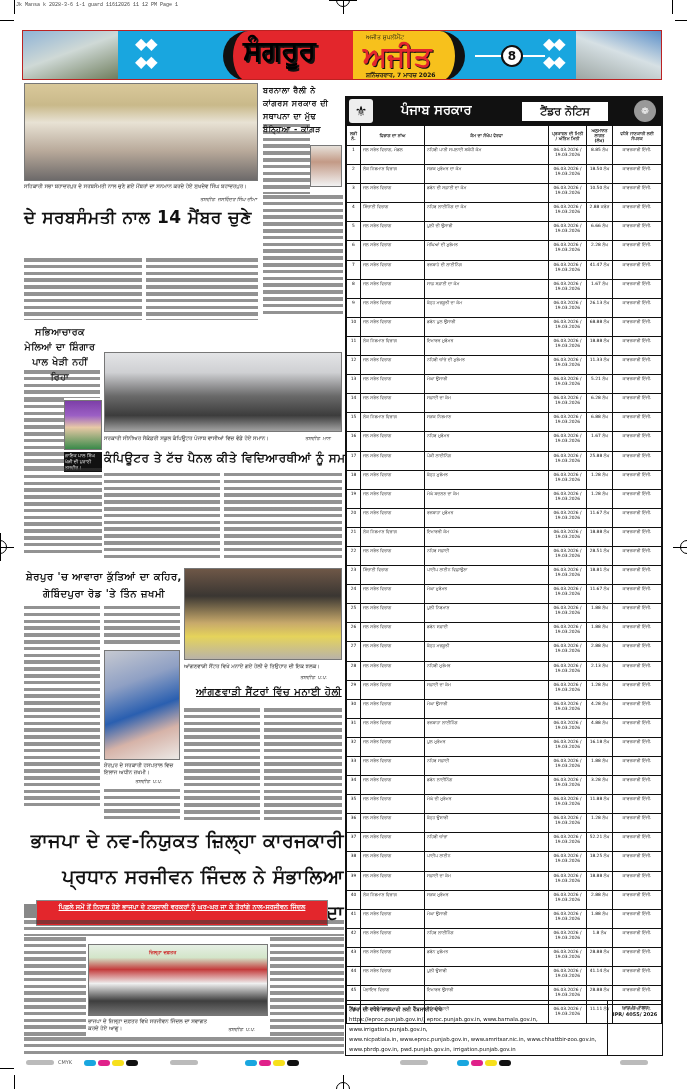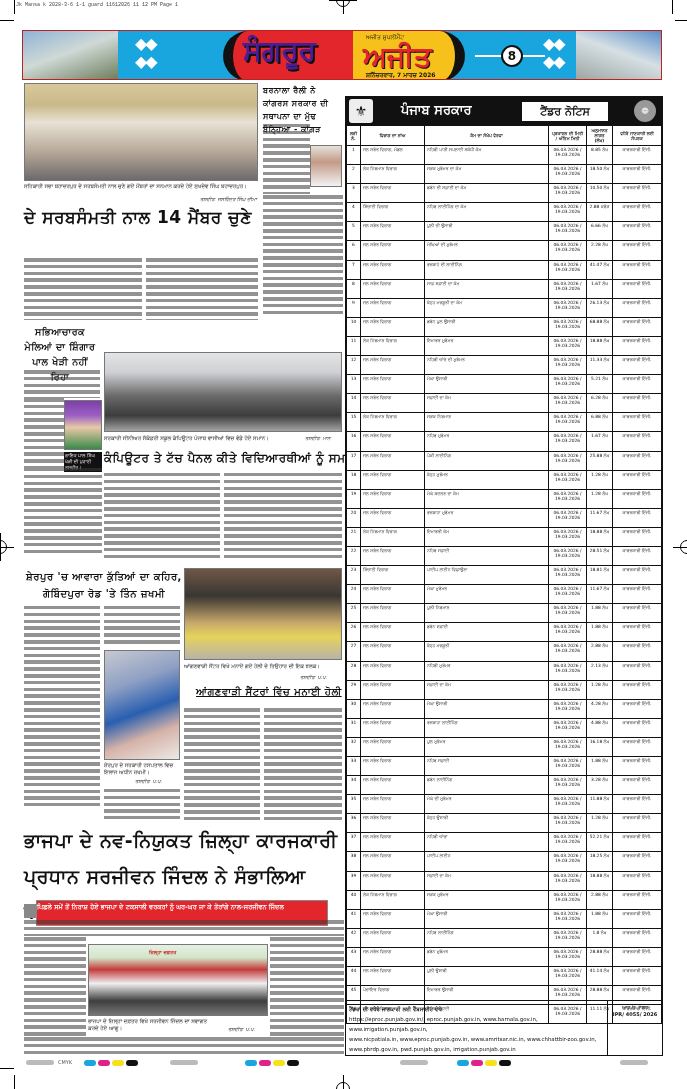--- a/index.html
+++ b/index.html
@@ -13,21 +13,21 @@
   .crop { position: absolute; background: #000; }
 
   
   .masthead { position: absolute; left: 22px; top: 30px; width: 640px; height: 50px; border: 1px solid #b22; overflow: hidden; background: #19a6df; }
   .mh-photo { position: absolute; top: 0; height: 50px; background: linear-gradient(160deg, #8fb3d6 0%, #cfd9d6 45%, #6b7a58 100%); }
   .mh-photo.left { left: 0; width: 95px; }
   .mh-photo.right { right: 0; width: 85px; background: linear-gradient(200deg, #5b8fc9 0%, #d6e0e4 45%, #9aa3a0 100%); }
   .mh-diamonds { position: absolute; top: 4px; width: 40px; height: 42px; color: #fff; font-size: 16px; line-height: 18px; letter-spacing: -2px; }
   .mh-red { position: absolute; left: 200px; top: 0; width: 140px; height: 50px; background: #e3262c; border-radius: 40px 0 0 40px; border-left: 10px solid #111; }
   .mh-yellow { position: absolute; left: 330px; top: 0; width: 112px; height: 50px; background: #f7c11c; border-right: 10px solid #111; border-radius: 0 40px 40px 0; }
-  .mh-city { position: absolute; left: 220px; top: 3px; color: #4c1d95; font-size: 28px; font-weight: bold; text-shadow: 2px 2px 0 #111; font-family: "DejaVu Sans", sans-serif; }
+  .mh-city { position: absolute; left: 220px; top: 3px; color: #000000; font-size: 28px; font-weight: bold; text-shadow: 2px 2px 0 #111; font-family: "DejaVu Sans", sans-serif; }
   .mh-paper { position: absolute; left: 340px; top: 9px; color: #e3262c; font-size: 28px; font-weight: bold; text-shadow: 1px 1px 0 #111; }
   .mh-small { position: absolute; left: 343px; top: 2px; font-size: 6px; color: #111; }
   .mh-date { position: absolute; left: 343px; top: 40px; font-size: 6px; color: #111; font-weight: bold; }
   .mh-line { position: absolute; left: 452px; top: 24px; width: 70px; height: 2px; background: #fff; }
   .mh-page { position: absolute; left: 478px; top: 14px; width: 22px; height: 22px; border-radius: 50%; background: #fff; border: 2px solid #111; font-size: 12px; font-weight: bold; text-align: center; line-height: 18px; }
 
   
   .photo { position: absolute; border: 1px solid #777; }
   .caption { position: absolute; font-size: 5.4px; line-height: 7px; color: #111; }
   .credit { position: absolute; font-size: 5px; font-style: italic; color: #333; }
@@ -46,21 +46,21 @@
   .t-logo { position: absolute; right: 6px; top: 3px; width: 22px; height: 22px; border-radius: 50%; background: #999; color: #fff; font-size: 9px; text-align: center; line-height: 22px; }
   table.t { width: 100%; border-collapse: collapse; table-layout: fixed; }
   table.t th, table.t td { border: 1px solid #111; font-size: 4.4px; line-height: 5px; padding: 1px 2px; vertical-align: top; overflow: hidden; }
   table.t th { font-weight: bold; text-align: center; height: 20px; vertical-align: middle; }
   table.t td { height: 19.1px; }
   table.t td.c { text-align: center; }
   .t-foot { position: absolute; left: 0; bottom: 0; width: 100%; height: 55px; border-top: 1px solid #111; display: flex; }
   .t-foot-l { flex: 1; padding: 3px 3px; font-size: 5.4px; line-height: 10px; border-right: 1px solid #111; }
   .t-foot-r { width: 54px; padding: 3px; font-size: 5px; text-align: center; }
 
-  .banner { position: absolute; left: 36px; top: 900px; width: 292px; height: 26px; background: #e3262c; border: 1px solid #888; color: #fff; font-size: 6.5px; font-weight: bold; text-align: left; line-height: 12px; }
+  .banner { position: absolute; left: 36px; top: 900px; width: 292px; height: 26px; background: #e3262c; border: 1px solid #888; color: #fff; font-size: 6.5px; font-weight: bold; text-align: center; line-height: 12px; text-decoration: underline; }
   .banner-shadow { position: absolute; left: 24px; top: 904px; width: 12px; height: 14px; background: #888; }
 
   .colorbar { position: absolute; top: 1060px; height: 6px; display: flex; gap: 2px; }
   .colorbar i { display: block; width: 12px; height: 6px; border-radius: 3px; }
   .greybar { position: absolute; top: 1060px; height: 5px; width: 28px; border-radius: 3px; background: #bbb; }
 </style>
 </head>
 <body>
 
 <div class="slug">Jk Mansa k 2028-3-6 1-1 guard  11612026  11 12 PM  Page 1</div>
@@ -158,21 +158,21 @@
 <div class="caption" style="left:184px;top:663px;width:158px;">ਆਂਗਣਵਾੜੀ ਸੈਂਟਰ ਵਿਖੇ ਮਨਾਏ ਗਏ ਹੋਲੀ ਦੇ ਤਿਉਹਾਰ ਦੀ ਇਕ ਝਲਕ।</div>
 <div class="credit" style="left:300px;top:674px;">ਤਸਵੀਰ: ਪ.ਪ.</div>
 <div class="headline" style="left:196px;top:682px;width:160px;font-size:10px;line-height:20px;white-space:nowrap;text-decoration:underline;">ਆਂਗਣਵਾੜੀ ਸੈਂਟਰਾਂ ਵਿੱਚ ਮਨਾਈ ਹੋਲੀ</div>
 <div class="body-text" style="left:184px;top:708px;width:76px;height:112px;" title="ਸੰਗਰੂਰ, 6 ਮਾਰਚ (ਪ.ਪ.)- ਆਂਗਣਵਾੜੀ ਸੈਂਟਰਾਂ ਵਿਖੇ ਬੱਚਿਆਂ ਨਾਲ ਹੋਲੀ ਦਾ ਤਿਉਹਾਰ ਮਨਾਇਆ ਗਿਆ...">
     <span class="fill"></span>
   </div>
 <div class="body-text" style="left:264px;top:708px;width:78px;height:112px;">
     <span class="fill"></span>
   </div>
 
-<div class="headline" style="left:24px;top:822px;width:320px;font-size:19px;line-height:36px;text-align:left;">
+<div class="headline" style="left:24px;top:822px;width:320px;font-size:19px;line-height:36px;text-align:right;">
   <div>ਭਾਜਪਾ ਦੇ ਨਵ-ਨਿਯੁਕਤ ਜ਼ਿਲ੍ਹਾ ਕਾਰਜਕਾਰੀ</div>
   <div>ਪ੍ਰਧਾਨ ਸਰਜੀਵਨ ਜਿੰਦਲ ਨੇ ਸੰਭਾਲਿਆ ਅਹੁਦਾ</div>
 </div>
 <div class="banner-shadow"></div>
 <div class="banner">ਪਿਛਲੇ ਸਮੇਂ ਤੋਂ ਨਿਰਾਸ਼ ਹੋਏ ਭਾਜਪਾ ਦੇ ਟਕਸਾਲੀ ਵਰਕਰਾਂ ਨੂੰ ਘਰ-ਘਰ ਜਾ ਕੇ ਤੋਰਾਂਗੇ ਨਾਲ-ਸਰਜੀਵਨ ਜਿੰਦਲ</div>
 <div class="body-text" style="left:24px;top:920px;width:320px;height:16px;" title="ਸੰਗਰੂਰ, 6 ਮਾਰਚ (ਧਾਲੀਵਾਲ, ਭੁੱਲਰ)- ਭਾਰਤੀ ਜਨਤਾ ਪਾਰਟੀ ਦੇ ਨਵ-ਨਿਯੁਕਤ ਜ਼ਿਲ੍ਹਾ ਕਾਰਜਕਾਰੀ ਪ੍ਰਧਾਨ...">
     <span class="fill"></span>
   </div>
 <div class="body-text" style="left:24px;top:937px;width:62px;height:100px;">
     <span class="fill"></span>

